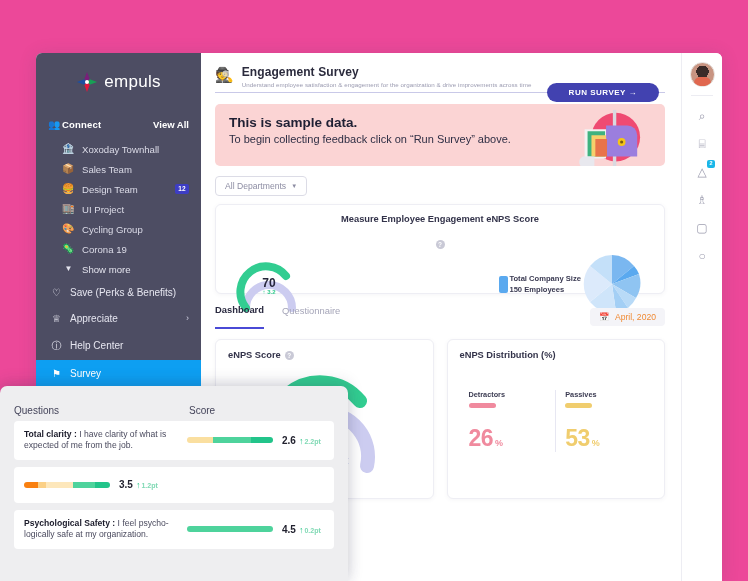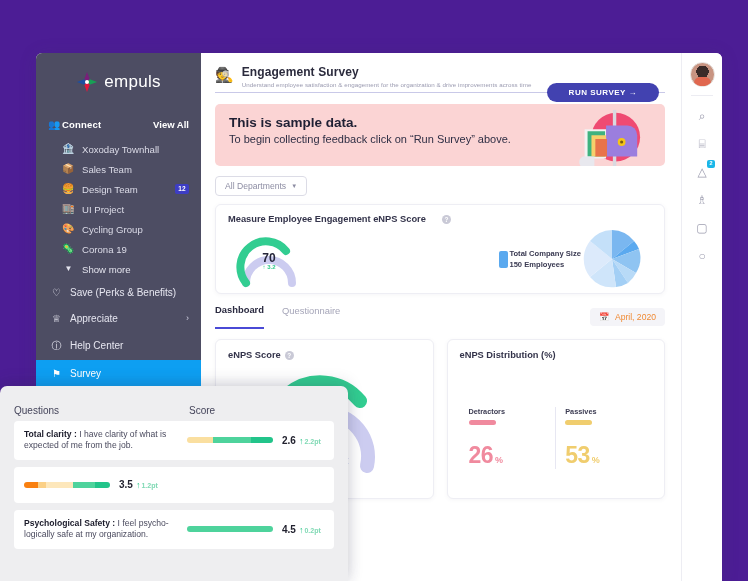--- a/index.html
+++ b/index.html
@@ -2,21 +2,21 @@
 <html><head>
 <meta charset="utf-8">
 <style>
   * { box-sizing: border-box; margin: 0; padding: 0; }
   html, body {
     width: 748px; height: 581px;
     background: #ffffff;
     font-family: "Liberation Sans", sans-serif;
     overflow: hidden;
   }
-  #app { position: relative; width: 748px; height: 581px; background: #4c1d95; }
+  #app { position: relative; width: 748px; height: 581px; background: #ec4899; }
 
   
   .shell {
     position: absolute; left: 36px; top: 53px;
     width: 686px; height: 528px;
     background: #ffffff;
     border-radius: 6px 6px 0 0;
     box-shadow: 0 2px 18px rgba(60,60,90,.16);
     overflow: hidden;
     display: flex;
@@ -88,21 +88,21 @@
   .dept-select {
     margin-top: 10px; display: inline-flex; align-items: center; gap: 5px;
     border: 1px solid #dcdce6; border-radius: 4px; padding: 4px 9px;
     font-size: 8.6px; color: #8d8da3; background: #fff;
   }
   .dept-select .cv { font-size: 6px; color: #8d8da3; }
 
   .card { background: #fff; border: 1px solid #eeeef4; border-radius: 6px; box-shadow: 0 1px 4px rgba(90,90,120,.06); }
 
   .measure-card { margin-top: 8px; padding: 9px 12px 10px; position: relative; height: 90px; }
-  .measure-title { font-size: 9.3px; font-weight: bold; color: #33334a; display: flex; align-items: center; gap: 16px; }
+  .measure-title { font-size: 9.3px; font-weight: bold; color: #33334a; display: flex; align-items: center; gap: 16px; flex-direction: column; }
   .q-ico { width: 9px; height: 9px; border-radius: 50%; background: #c9c9d6; color: #fff; font-size: 6.5px; line-height: 9px; text-align: center; font-weight: bold; }
 
   .measure-body { display: flex; align-items: center; margin-top: 4px; height: 62px; }
   .gauge-sm { position: relative; width: 66px; height: 60px; margin-left: 8px; }
   .gauge-sm .val { position: absolute; left: 0; right: 0; top: 22px; text-align: center; font-size: 12px; font-weight: bold; color: #26263a; }
   .gauge-sm .delta { position: absolute; left: 0; right: 0; top: 35px; text-align: center; font-size: 6px; color: #2ec98b; font-weight: bold; }
 
   .legend { margin-left: auto; display: flex; align-items: center; gap: 1px; padding-right: 10px; }
   .legend .sw { width: 9px; height: 17px; border-radius: 2px; background: #5aa9ef; }
   .legend .l1 { font-size: 7.6px; font-weight: bold; color: #3a3a52; }
@@ -119,21 +119,21 @@
 
   .cards-row { display: flex; gap: 13px; margin-top: 10px; }
   .enps-card { flex: 1 1 0; height: 160px; padding: 10px 12px; position: relative; }
   .enps-card .ctitle { font-size: 9.3px; font-weight: bold; color: #33334a; display: flex; align-items: center; gap: 4px; }
 
   .gauge-lg { position: absolute; left: 50%; transform: translateX(-50%); top: 26px; width: 118px; height: 110px; }
   .gauge-lg .big { position: absolute; left: 0; right: 0; top: 40px; text-align: center; font-size: 30px; font-weight: bold; color: #1d1d2e; letter-spacing: -1px; }
   .gauge-lg .dl { position: absolute; left: 0; right: 0; top: 72px; text-align: center; font-size: 7px; color: #2ec98b; font-weight: bold; }
   .gauge-lg .qual { position: absolute; left: 0; right: 0; top: 88px; text-align: center; font-size: 11px; color: #8f9bdf; font-weight: bold; }
 
-  .dist-cols { display: flex; margin-top: 47px; }
+  .dist-cols { display: flex; margin-top: 30px; }
   .dist-col { flex: 1 1 0; padding-left: 9px; position: relative; }
   .dist-col + .dist-col { border-left: 1px solid #e7e7f2; }
   .dist-name { font-size: 7.3px; font-weight: bold; color: #3b3b52; }
   .dist-bar { width: 27px; height: 5px; border-radius: 3px; margin-top: 4px; }
   .dist-val { margin-top: 17px; font-size: 23px; font-weight: bold; letter-spacing: -.5px; }
   .dist-pct { font-size: 9px; font-weight: bold; margin-left: 2px; }
 
   
   .rail { width: 41px; flex: 0 0 41px; border-left: 1px solid #ededf3; background: #fff; padding-top: 9px; }
   .avatar {

